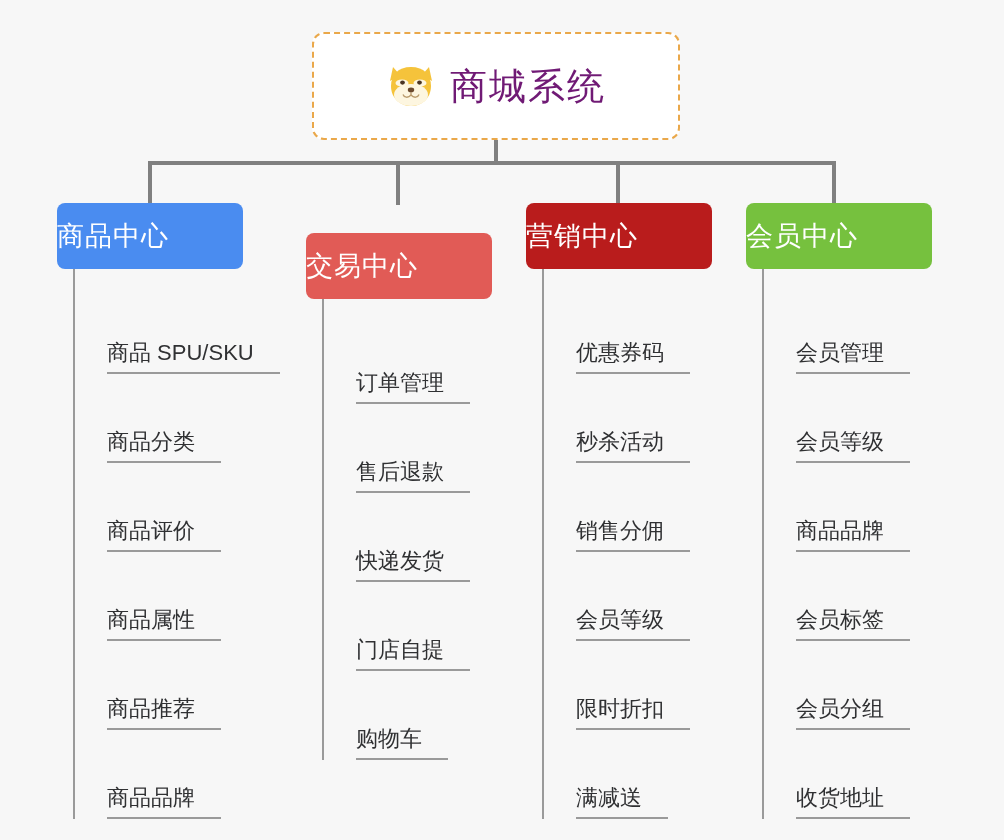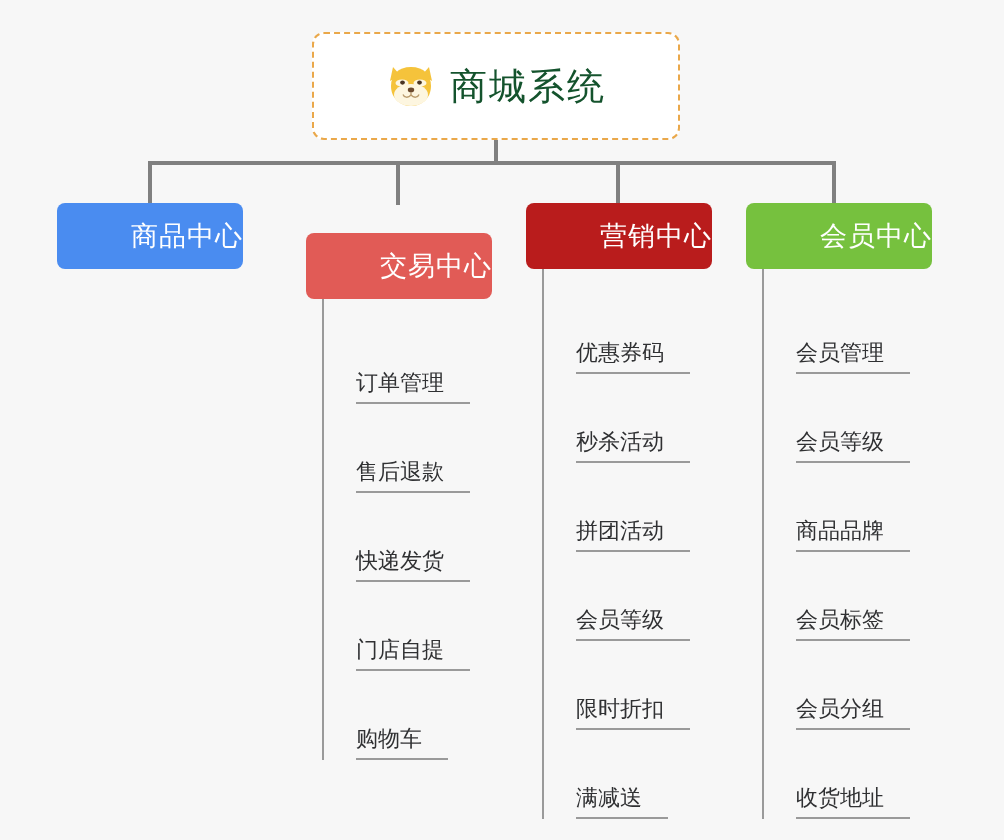--- a/index.html
+++ b/index.html
@@ -33,21 +33,21 @@
     background: #ffffff;
     border: 2px dashed #eaa84a;
     border-radius: 12px;
     display: flex;
     align-items: center;
     justify-content: center;
     gap: 14px;
   }
   .root-label {
     font-size: 37px;
-    color: #14532d;
+    color: #701a75;
     letter-spacing: 2px;
     line-height: 1;
     white-space: nowrap;
   }
 
   
   .shiba-icon {
     width: 50px;
     height: 44px;
     position: relative;
@@ -88,21 +88,21 @@
   .column {
     position: absolute;
     top: 0;
     width: 186px;
   }
   .col-header {
     height: 66px;
     border-radius: 8px;
     display: flex;
     align-items: center;
-    justify-content: flex-end;
+    justify-content: flex-start;
     color: #ffffff;
     font-size: 27px;
     letter-spacing: 1px;
     white-space: nowrap;
   }
   .col-body {
     position: relative;
     margin-left: 16px;
     padding-left: 32px;
     border-left: 2px solid #9a9a9a;
@@ -161,20 +161,40 @@
   <div class="conn conn-v-drop" style="left:396px;"></div>
   <div class="conn conn-v-drop" style="left:616px;"></div>
   <div class="conn conn-v-drop" style="left:832px;"></div>
 
   <div class="columns">
 
     <div class="column" style="left:57px;">
       <div class="col-header" style="background:#4a8cf0;">
         <span>商品中心</span>
       </div>
+      <div class="col-body">
+        <div class="leaf">
+            <span class="leaf-label">商品 SPU/SKU</span>
+          </div>
+        <div class="leaf">
+            <span class="leaf-label">商品分类</span>
+          </div>
+        <div class="leaf">
+            <span class="leaf-label">商品评价</span>
+          </div>
+        <div class="leaf">
+            <span class="leaf-label">商品属性</span>
+          </div>
+        <div class="leaf">
+            <span class="leaf-label">商品推荐</span>
+          </div>
+        <div class="leaf">
+            <span class="leaf-label">商品品牌</span>
+          </div>
+      </div>
     </div>
 
     <div class="column" style="left:306px;">
       <div class="col-header" style="background:#e15b56;margin-top:30px;">
         <span>交易中心</span>
       </div>
       <div class="col-body">
         <div class="leaf">
             <span class="leaf-label">订单管理</span>
           </div>
@@ -198,21 +218,21 @@
         <span>营销中心</span>
       </div>
       <div class="col-body">
         <div class="leaf">
             <span class="leaf-label">优惠券码</span>
           </div>
         <div class="leaf">
             <span class="leaf-label">秒杀活动</span>
           </div>
         <div class="leaf">
-            <span class="leaf-label">拼团活动</span>
+            <span class="leaf-label">销售分佣</span>
           </div>
         <div class="leaf">
             <span class="leaf-label">会员等级</span>
           </div>
         <div class="leaf">
             <span class="leaf-label">限时折扣</span>
           </div>
         <div class="leaf">
             <span class="leaf-label">满减送</span>
           </div>

